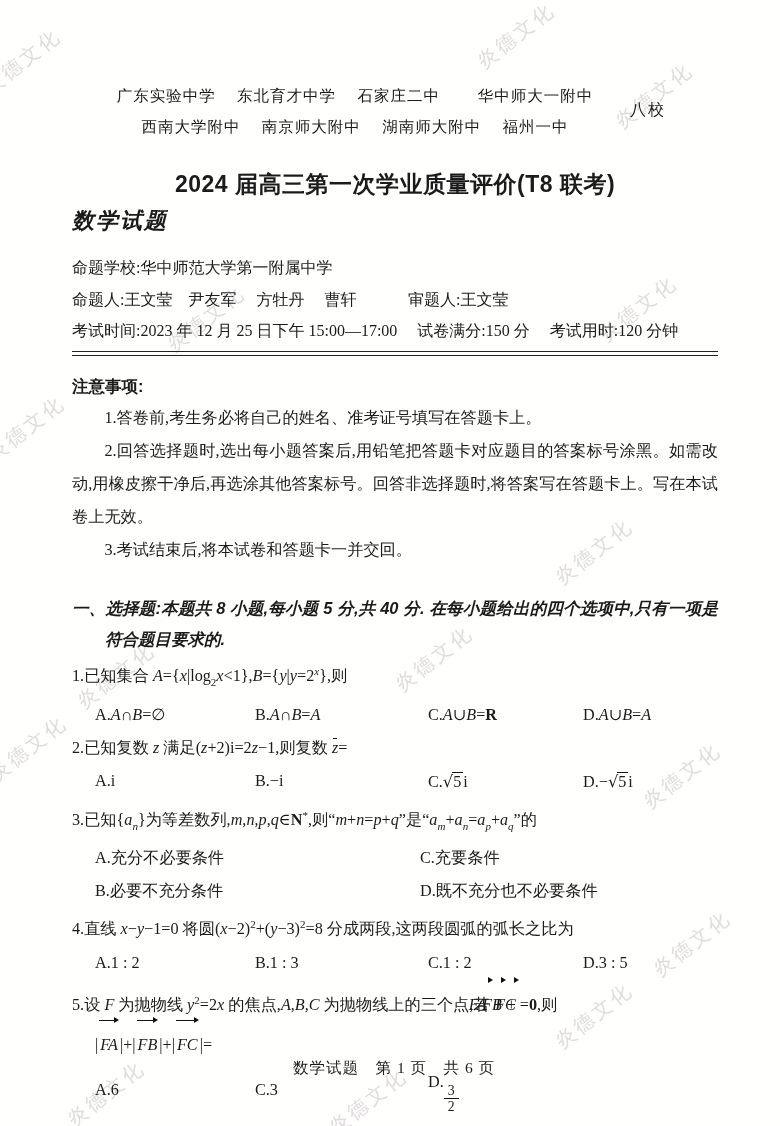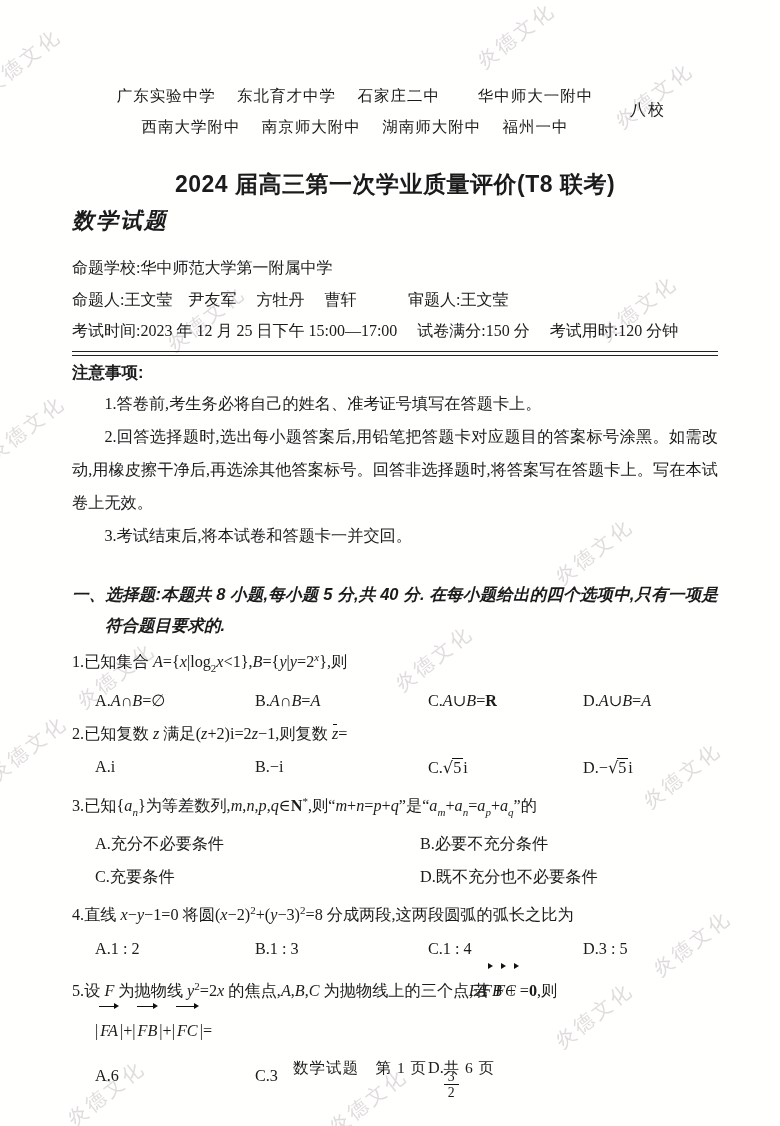--- a/index.html
+++ b/index.html
@@ -16,21 +16,21 @@
   .title{margin:26px 0 0 0;text-align:center;font-family:"Liberation Sans","DejaVu Sans",sans-serif;
          font-size:23px;font-weight:bold;line-height:32px;letter-spacing:0.5px;}
   .subtitle{margin:6px 0 0 0;text-align:left;font-family:"Liberation Sans","DejaVu Sans",sans-serif;
             font-size:22px;font-weight:bold;line-height:30px;letter-spacing:2px;font-style:italic;}
   
   .info{margin-top:16px;font-size:16px;line-height:31.5px;}
   .info-row{position:relative;}
   .reviewer{position:absolute;left:336px;top:0;}
   .rule-double{margin-top:4px;height:3.5px;border-top:1.4px solid #222;border-bottom:1.4px solid #222;}
   
-  .notice{margin-top:0;}
+  .notice{margin-top:14px;}
   .notice-head{font-family:"Liberation Sans","DejaVu Sans",sans-serif;font-weight:bold;
                font-size:16.5px;line-height:32px;}
   .np{margin:0;text-indent:2em;line-height:33px;font-size:16.2px;}
   .just{text-align:justify;}
   
   .sec-head{margin-top:26px;font-family:"Liberation Sans","DejaVu Sans",sans-serif;font-weight:bold;
             font-size:16.5px;line-height:31px;padding-left:2em;text-indent:-2em;text-align:justify;font-style:italic;}
   
   .q{margin:0;}
   .stem{font-size:16.2px;line-height:33px;}
@@ -130,32 +130,32 @@
         <span class="opt">B.−i</span>
         <span class="opt">C.<span class="sqrt"><span class="rad">√</span><span class="sqb">5</span></span>i</span>
         <span class="opt">D.−<span class="sqrt"><span class="rad">√</span><span class="sqb">5</span></span>i</span>
       </div>
     </div>
 
     <div class="q">
       <div class="stem">3.已知{<i>a</i><sub><i>n</i></sub>}为等差数列,<i>m</i>,<i>n</i>,<i>p</i>,<i>q</i>∈<b>N</b><sup>*</sup>,则“<i>m</i>+<i>n</i>=<i>p</i>+<i>q</i>”是“<i>a</i><sub><i>m</i></sub>+<i>a</i><sub><i>n</i></sub>=<i>a</i><sub><i>p</i></sub>+<i>a</i><sub><i>q</i></sub>”的</div>
       <div class="opts col2">
         <span class="opt">A.充分不必要条件</span>
+        <span class="opt">C.充要条件</span>
         <span class="opt">B.必要不充分条件</span>
-        <span class="opt">C.充要条件</span>
         <span class="opt">D.既不充分也不必要条件</span>
       </div>
     </div>
 
     <div class="q">
       <div class="stem">4.直线 <i>x</i>−<i>y</i>−1=0 将圆(<i>x</i>−2)<sup>2</sup>+(<i>y</i>−3)<sup>2</sup>=8 分成两段,这两段圆弧的弧长之比为</div>
       <div class="opts row4">
         <span class="opt">A.1 : 2</span>
         <span class="opt">B.1 : 3</span>
-        <span class="opt">C.1 : 4</span>
+        <span class="opt">C.1 : 2</span>
         <span class="opt">D.3 : 5</span>
       </div>
     </div>
 
     <div class="q">
       <div class="stem tall">5.设 <i>F</i> 为抛物线 <i>y</i><sup>2</sup>=2<i>x</i> 的焦点,<i>A</i>,<i>B</i>,<i>C</i> 为抛物线上的三个点,若<span class="vec"><i>FA</i></span>+<span class="vec"><i>FB</i></span>+<span class="vec"><i>FC</i></span>=<b>0</b>,则</div>
       <div class="stem2">|<span class="vec"><i>FA</i></span>|+|<span class="vec"><i>FB</i></span>|+|<span class="vec"><i>FC</i></span>|=</div>
       <div class="opts row4 tall2">
         <span class="opt">A.6</span>
         <span class="opt">C.3</span>

